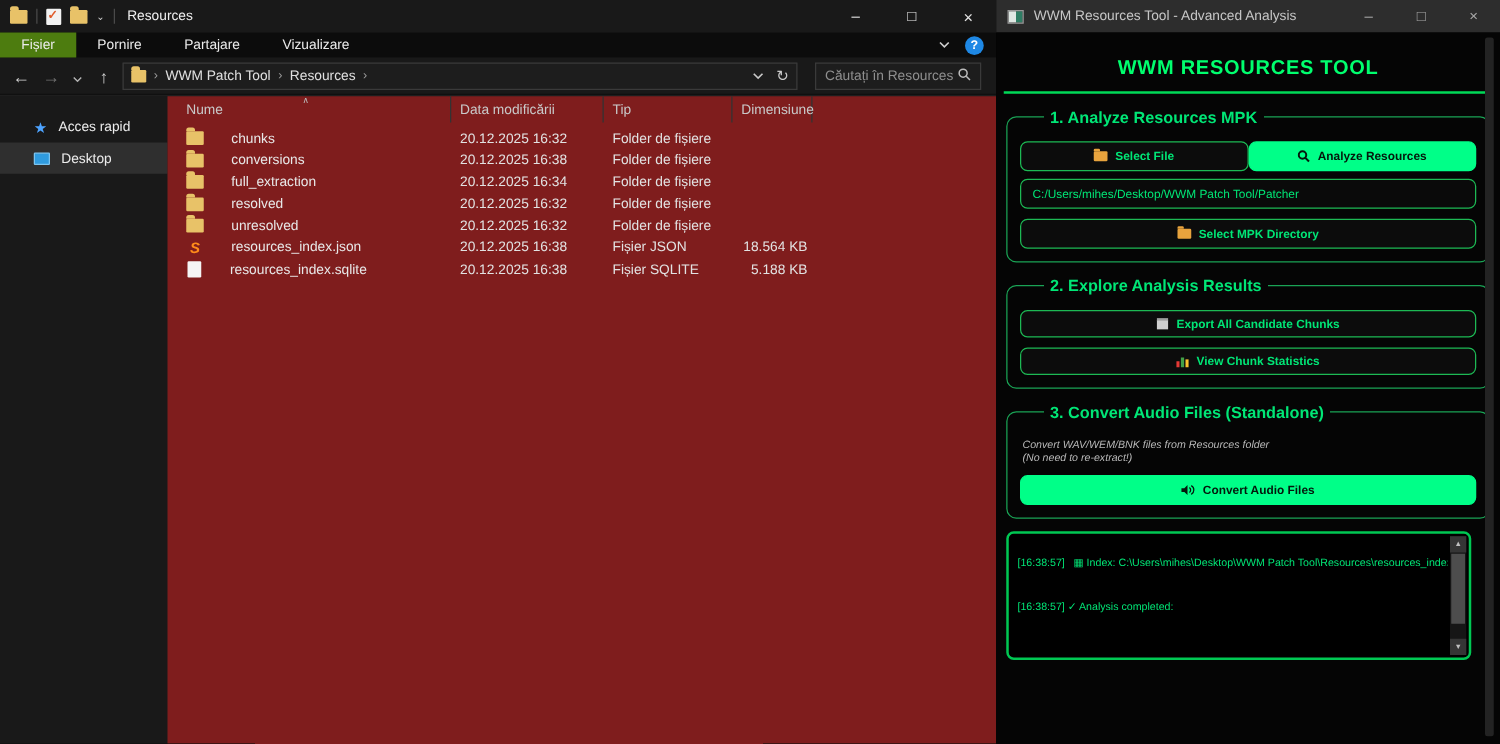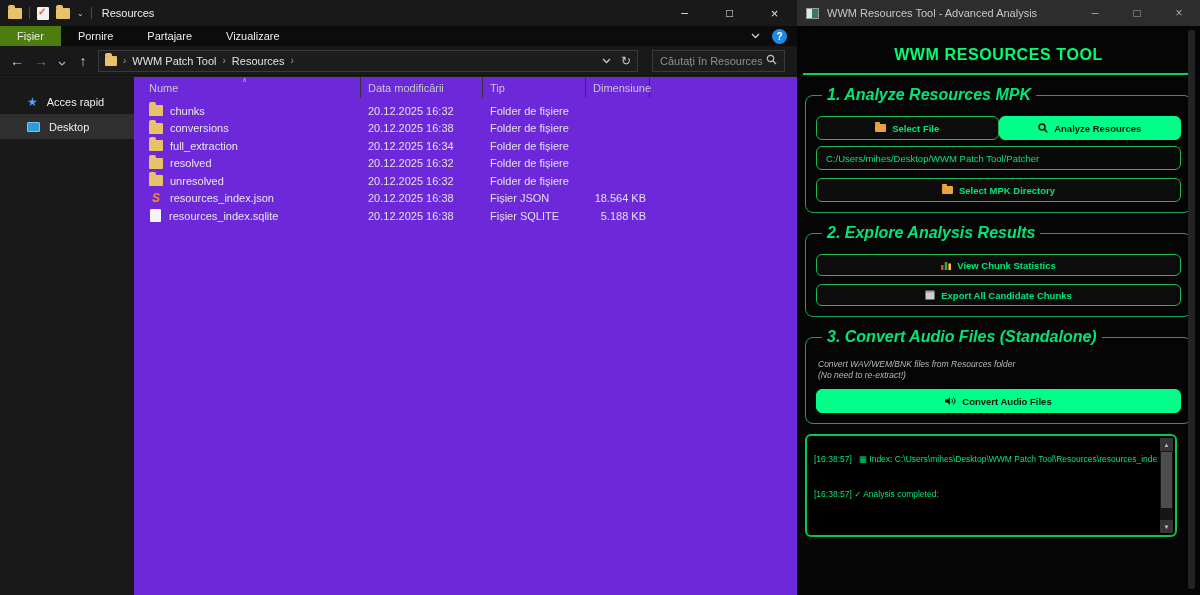--- a/index.html
+++ b/index.html
@@ -38,31 +38,31 @@
   .searchbox { width:133px; height:22px; border:1px solid #3a3a3a; background:#1d1d1d; color:#8f8f8f; font-size:11px; display:flex; align-items:center; padding:0 7px; margin-left:8px; margin-right:4px; }
   .searchbox .mag { margin-left:auto; color:#bdbdbd; }
 
   .ex-main { position:absolute; top:77px; left:0; right:0; bottom:0; display:flex; }
   .sidebar { width:134px; background:#191919; padding-top:12px; font-size:11px; color:#ececec; }
   .side-item { height:25px; display:flex; align-items:center; padding-left:27px; gap:9px; }
   .side-item.selected { background:#2f2f2f; }
   .star-ico { color:#4da3ff; font-size:12px; }
   .monitor-ico { width:13px; height:10px; background:#2f9bdf; border:1px solid #7cc4ef; border-radius:1px; }
 
-  .filepane { flex:1; background:#6d28d9; padding-left:8px; position:relative; }
+  .filepane { flex:1; background:#7f1d1d; padding-left:8px; position:relative; }
   .cols { display:flex; height:21px; color:#c9c9c9; font-size:11px; align-items:center; }
   .cols > div { height:100%; display:flex; align-items:center; border-right:1px solid #333; padding-left:7px; position:relative; }
   .c-name { width:219px; }
   .c-date { width:122px; }
   .c-type { width:103px; }
   .c-size { width:64px; }
   .sort-caret { position:absolute; top:-1px; left:100px; color:#bdbdbd; font-size:7px; }
   .rows { padding-top:4px; }
   .frow { display:flex; height:17.5px; align-items:center; font-size:11px; color:#e8e8e8; }
-  .frow .cell-name { width:219px; display:flex; align-items:center; gap:7px; padding-left:7px; }
+  .frow .cell-name { width:219px; display:flex; align-items:center; gap:22px; padding-left:7px; }
   .frow .cell-date { width:122px; padding-left:7px; color:#e2e2e2; }
   .frow .cell-type { width:103px; padding-left:7px; color:#e2e2e2; }
   .frow .cell-size { width:64px; text-align:right; padding-right:4px; color:#e2e2e2; }
   .f-ico { width:14px; height:11px; background:#e8c268; border-radius:1px; position:relative; flex:0 0 auto; }
   .f-ico:before { content:""; position:absolute; top:-3px; left:0; width:7px; height:3px; background:#e8c268; border-radius:2px 2px 0 0; }
   .json-ico { width:14px; height:13px; color:#ff8c1a; font-weight:bold; font-size:12px; font-style:italic; text-align:center; line-height:13px; flex:0 0 auto; }
   .page-ico { width:11px; height:13px; background:#f5f5f5; border-radius:1px; flex:0 0 auto; margin:0 1px; }
 
   
   .app { position:absolute; left:797px; top:0; width:403px; height:595px; background:#060606; }
@@ -72,21 +72,21 @@
   .app-win-btn { width:42px; display:flex; align-items:center; justify-content:center; color:#a8a8a8; font-size:12px; }
   .app-body { position:absolute; top:26px; left:0; right:0; bottom:0; background:#050505; overflow:hidden; }
   .app-scrollstrip { position:absolute; top:4px; bottom:6px; right:5px; width:7px; background:#232323; border-radius:2px; }
 
   .app-title { text-align:center; color:#00ff6e; font-size:16px; font-weight:bold; letter-spacing:0.6px; margin-top:20px; }
   .rule { height:2px; background:#00d957; margin:9px 6px 0 6px; }
   .subtitle { text-align:center; font-style:italic; color:#cfcfcf; font-size:9px; line-height:12px; margin-top:13px; }
   .subtitle .s-mag { display:inline-block; vertical-align:-1px; margin-right:3px; color:#cfcfcf; }
 
   fieldset.section { border:1px solid #1aa355; border-radius:8px; margin:11px 8px 0 8px; padding:4px 10px 10px 10px; }
-  fieldset.section legend { color:#00e676; font-weight:bold; font-size:16px; padding:0 5px; margin-left:6px;font-style:italic; }
+  fieldset.section legend { color:#00e676; font-weight:bold; font-size:13px; padding:0 5px; margin-left:19px; }
   .pathbox { height:24px; border:1px solid #1db954; border-radius:6px; background:#0a0a0a; color:#00e676; font-size:9.5px; display:flex; align-items:center; padding:0 9px; margin-top:6px; }
   .btnrow { display:flex; gap:0; margin-top:8px; }
   .btn { flex:1; height:24px; border:1px solid #1db954; border-radius:6px; background:#0c0c0c; color:#00e676; font-size:9.5px; font-weight:bold; display:flex; align-items:center; justify-content:center; gap:6px; }
   .btn.h22 { height:22px; }
   .btn.bright { background:#00ff88; color:#04180c; border-color:#00ff88; }
   .mini-folder { width:11px; height:8px; background:#e8a33d; border-radius:1px; position:relative; flex:0 0 auto; }
   .mini-folder:before { content:""; position:absolute; top:-2px; left:0; width:5px; height:2px; background:#e8a33d; border-radius:1px 1px 0 0; }
   .ico-svg { display:block; flex:0 0 auto; }
   .note { font-style:italic; color:#b9b9b9; font-size:8.5px; line-height:11px; margin:9px 0 3px 2px; }
 
@@ -306,35 +306,35 @@
             <span class="mini-folder"></span>
             <span>Select MPK Directory</span>
           </div>
         </div>
       </fieldset>
 
       <fieldset class="section">
         <legend>2. Explore Analysis Results</legend>
         <div class="btnrow">
           <div class="btn h22">
+            <svg class="ico-svg" width="10" height="10" viewBox="0 0 10 10">
+                <rect x="0.5" y="2" width="9" height="7.5" fill="#cfcfcf"></rect>
+                <rect x="0.5" y="0.5" width="9" height="2" fill="#9e9e9e"></rect>
+              </svg>
+            <span>Export All Candidate Chunks</span>
+          </div>
+        </div>
+        <div class="btnrow">
+          <div class="btn h22">
             <svg class="ico-svg" width="10" height="9" viewBox="0 0 10 9">
                 <rect x="0" y="4" width="2.6" height="5" fill="#e53935"></rect>
                 <rect x="3.7" y="1" width="2.6" height="8" fill="#43a047"></rect>
                 <rect x="7.4" y="2.5" width="2.6" height="6.5" fill="#fbc02d"></rect>
               </svg>
             <span>View Chunk Statistics</span>
-          </div>
-        </div>
-        <div class="btnrow">
-          <div class="btn h22">
-            <svg class="ico-svg" width="10" height="10" viewBox="0 0 10 10">
-                <rect x="0.5" y="2" width="9" height="7.5" fill="#cfcfcf"></rect>
-                <rect x="0.5" y="0.5" width="9" height="2" fill="#9e9e9e"></rect>
-              </svg>
-            <span>Export All Candidate Chunks</span>
           </div>
         </div>
       </fieldset>
 
       <fieldset class="section">
         <legend>3. Convert Audio Files (Standalone)</legend>
         <div class="note">
           <div>Convert WAV/WEM/BNK files from Resources folder</div>
           <div>(No need to re-extract!)</div>
         </div>

